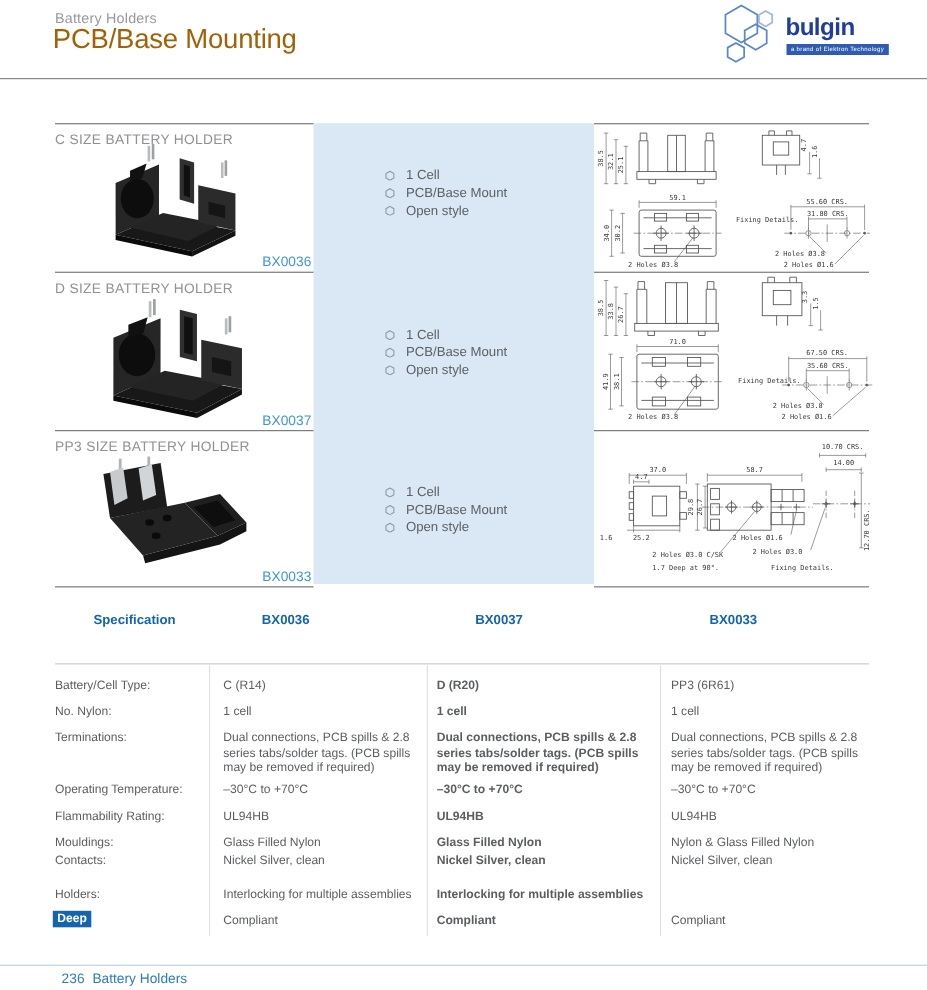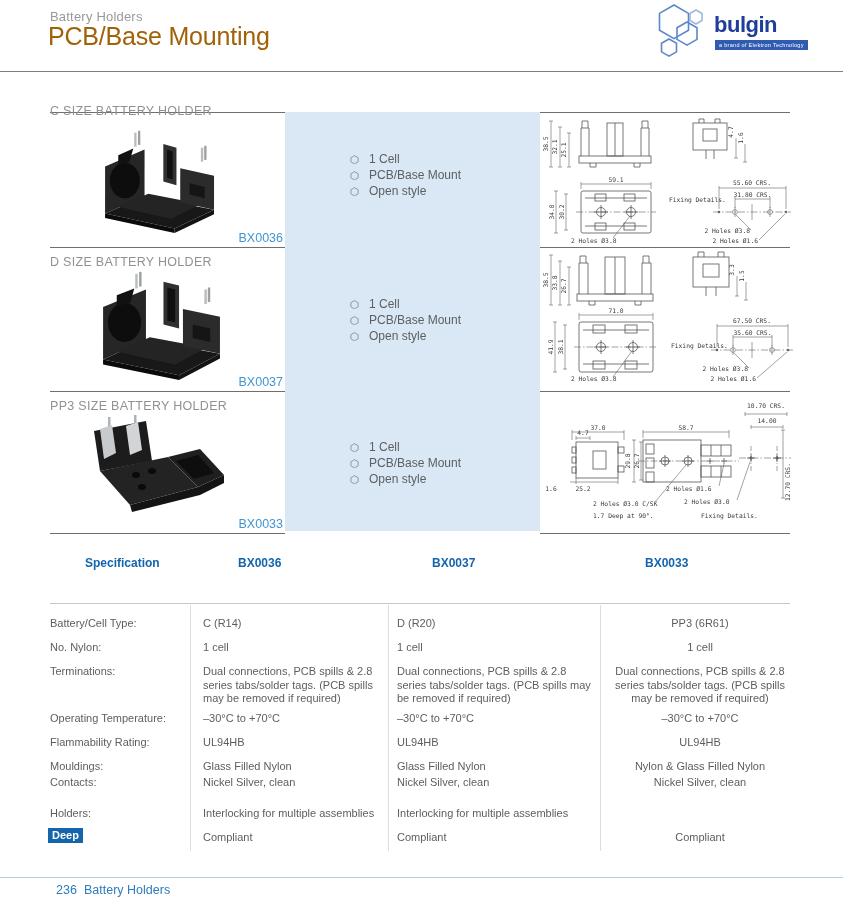--- a/index.html
+++ b/index.html
@@ -33,22 +33,22 @@
   .drawing{left:543px;width:252px;height:132px;}
   .drawing text{font-family:"DejaVu Sans Mono",monospace;font-size:6.3px;fill:#3a3a3a;}
 
   
   .spec-head{top:556px;font-size:12px;font-weight:bold;color:#1565ad;position:absolute;margin-left:35px;}
   .head-underline{left:50px;top:603px;width:740px;height:1px;background:#c6c9cb;}
   .vdiv{top:605px;height:246px;width:1px;background:#dcdee0;position:absolute;}
   .spec-label{position:absolute;left:50px;width:148px;font-size:11px;color:#5b5e61;}
   .spec-val{position:absolute;font-size:11px;color:#5b5e61;line-height:13.5px;}
   .c1{left:203px;width:186px;}
-  .c2{left:397px;width:198px;}
-  .c3{left:610px;width:180px;text-align:center;}
+  .c2{left:397px;width:198px;font-weight:bold;}
+  .c3{left:610px;width:180px;}
   .r0{top:617px}.r1{top:641px}.r2{top:665px}.r3{top:712px}.r4{top:736px}
   .r5{top:760px}.r6{top:776px}.r7{top:807px}.r8{top:831px}
   .rohs-badge{left:48px;top:828px;position:absolute;background:#1565ad;color:#ffffff;
     font-size:11px;font-weight:bold;padding:1px 4px 2px;}
 
   
   .hr-foot{left:0;top:877px;width:843px;height:1px;background:#b5cfe6;}
   .foot-page{left:56px;top:883px;font-size:12.5px;color:#2e7bbd;position:absolute;}
   .foot-section{left:84px;top:883px;font-size:12.5px;color:#2e7bbd;position:absolute;}
 </style>
@@ -76,21 +76,21 @@
 
 <div class="abs row-line-l" style="top:112px"></div>
 <div class="abs row-line-r" style="top:112px"></div>
 <div class="abs row-line-l" style="top:247px"></div>
 <div class="abs row-line-r" style="top:247px"></div>
 <div class="abs row-line-l" style="top:391px"></div>
 <div class="abs row-line-r" style="top:391px"></div>
 <div class="abs row-line-l" style="top:533px"></div>
 <div class="abs row-line-r" style="top:533px"></div>
 
-<div class="abs prod-title" style="top:104px">C SIZE BATTERY HOLDER</div>
+<div class="abs prod-title" style="top:120px">C SIZE BATTERY HOLDER</div>
 <div class="abs" style="left:88px;top:127px">
   <svg width="145" height="108" viewBox="0 0 150 115">
     <rect x="47" y="6" width="2.5" height="15" fill="#b9bcbe"></rect>
       <rect x="51" y="4" width="2.5" height="15" fill="#9da0a2"></rect>
     <rect x="118" y="22" width="2.5" height="15" fill="#b9bcbe"></rect>
       <rect x="121.5" y="20" width="2.5" height="15" fill="#9da0a2"></rect>
     <polygon points="16,42 58,24 58,74 16,92" fill="#262626"></polygon>
     <ellipse cx="37" cy="57" rx="16" ry="19" fill="#0d0d0d"></ellipse>
     <polygon points="30,30 46,23 42,37 30,41" fill="#111111"></polygon>
     <polygon points="16,92 58,74 132,88 90,108" fill="#181818"></polygon>

